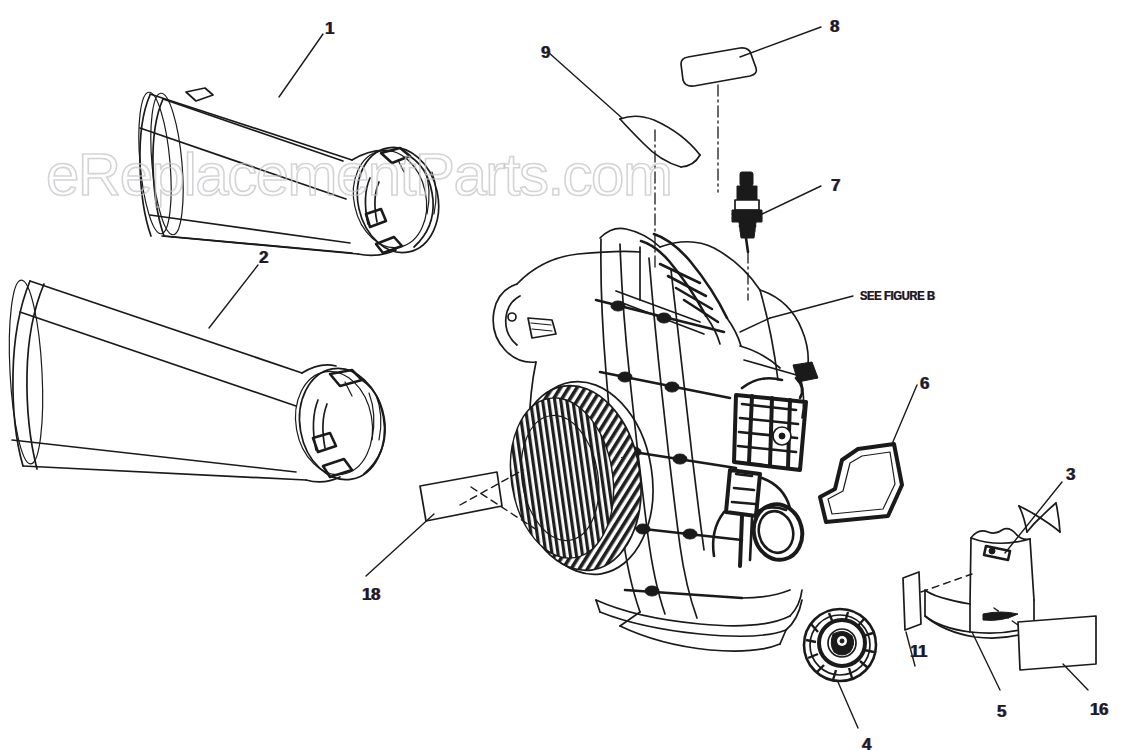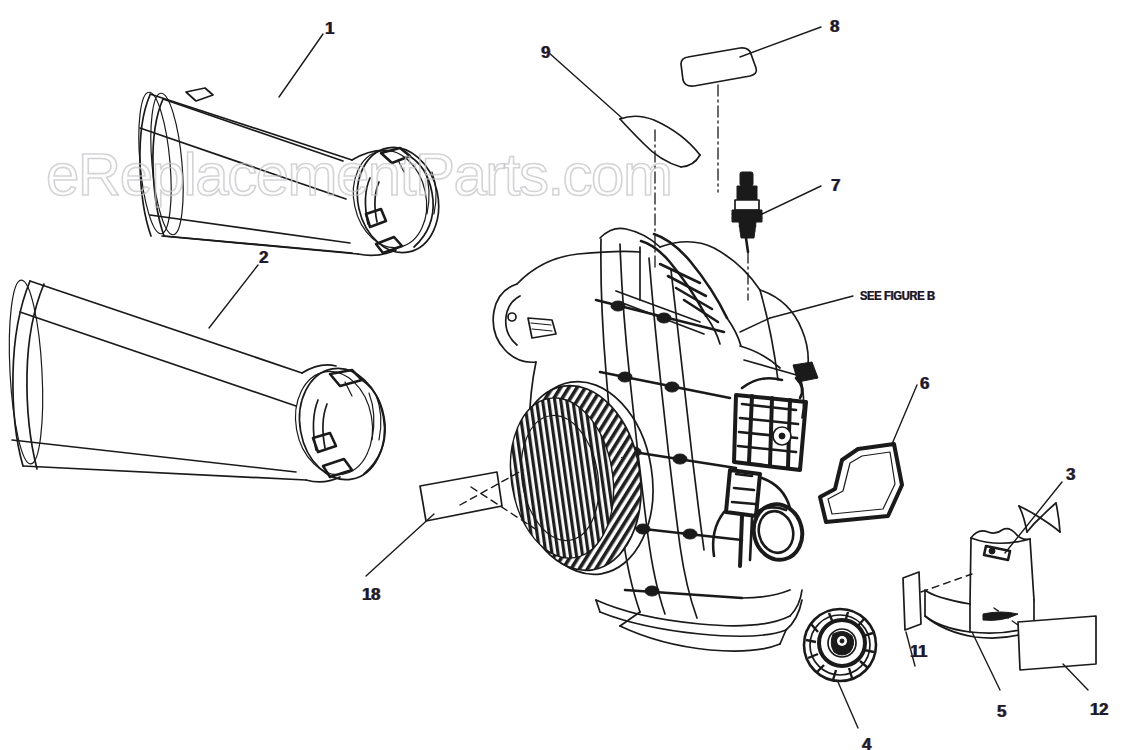--- a/index.html
+++ b/index.html
@@ -393,17 +393,17 @@
   <div class="callout-num" style="left:259px; top:249px;">2</div>
   <div class="callout-num" style="left:1066px; top:466px;">3</div>
   <div class="callout-num" style="left:862px; top:736px;">4</div>
   <div class="callout-num" style="left:997px; top:703px;">5</div>
   <div class="callout-num" style="left:920px; top:375px;">6</div>
   <div class="callout-num" style="left:831px; top:177px;">7</div>
   <div class="callout-num" style="left:830px; top:18px;">8</div>
   <div class="callout-num" style="left:541px; top:44px;">9</div>
   <div class="callout-num" style="left:362px; top:586px;">18</div>
   <div class="callout-num" style="left:910px; top:643px;">11</div>
-  <div class="callout-num" style="left:1090px; top:701px;">12</div>
+  <div class="callout-num" style="left:1090px; top:701px;">16</div>
 
   <div class="see-figure" style="left:860px; top:288px;">SEE FIGURE B</div>
 
 </div>
 
 </body></html>

